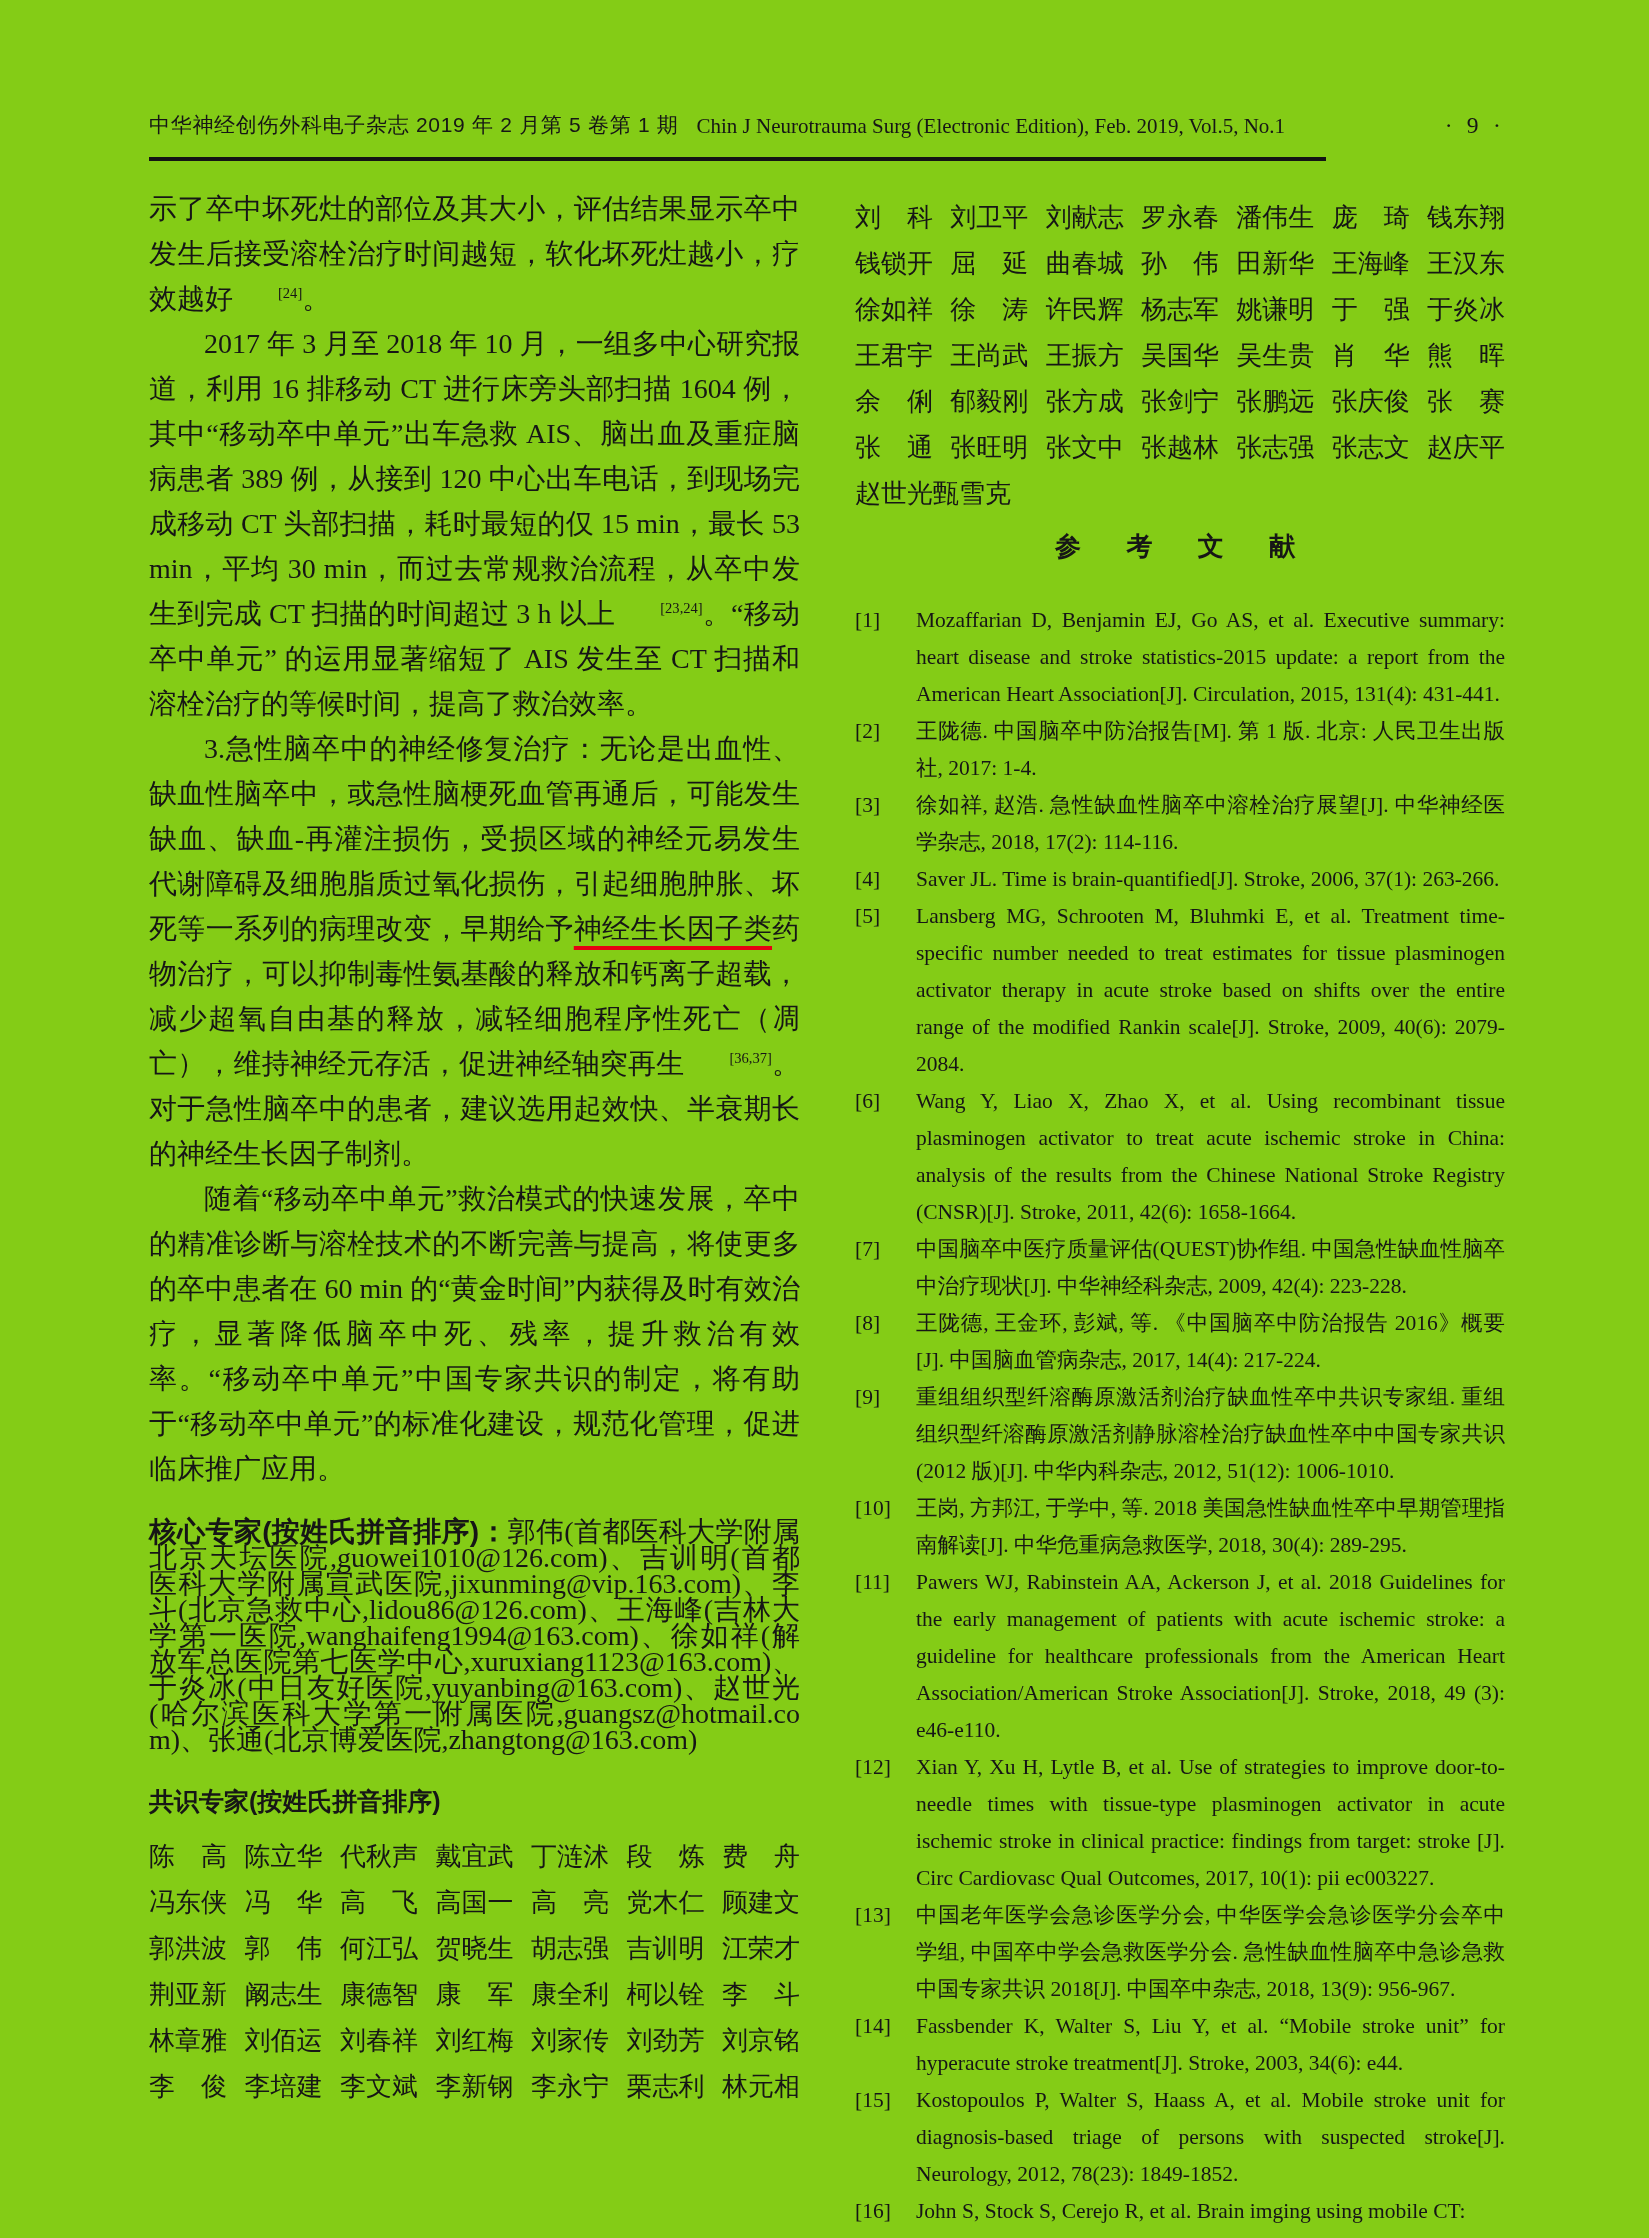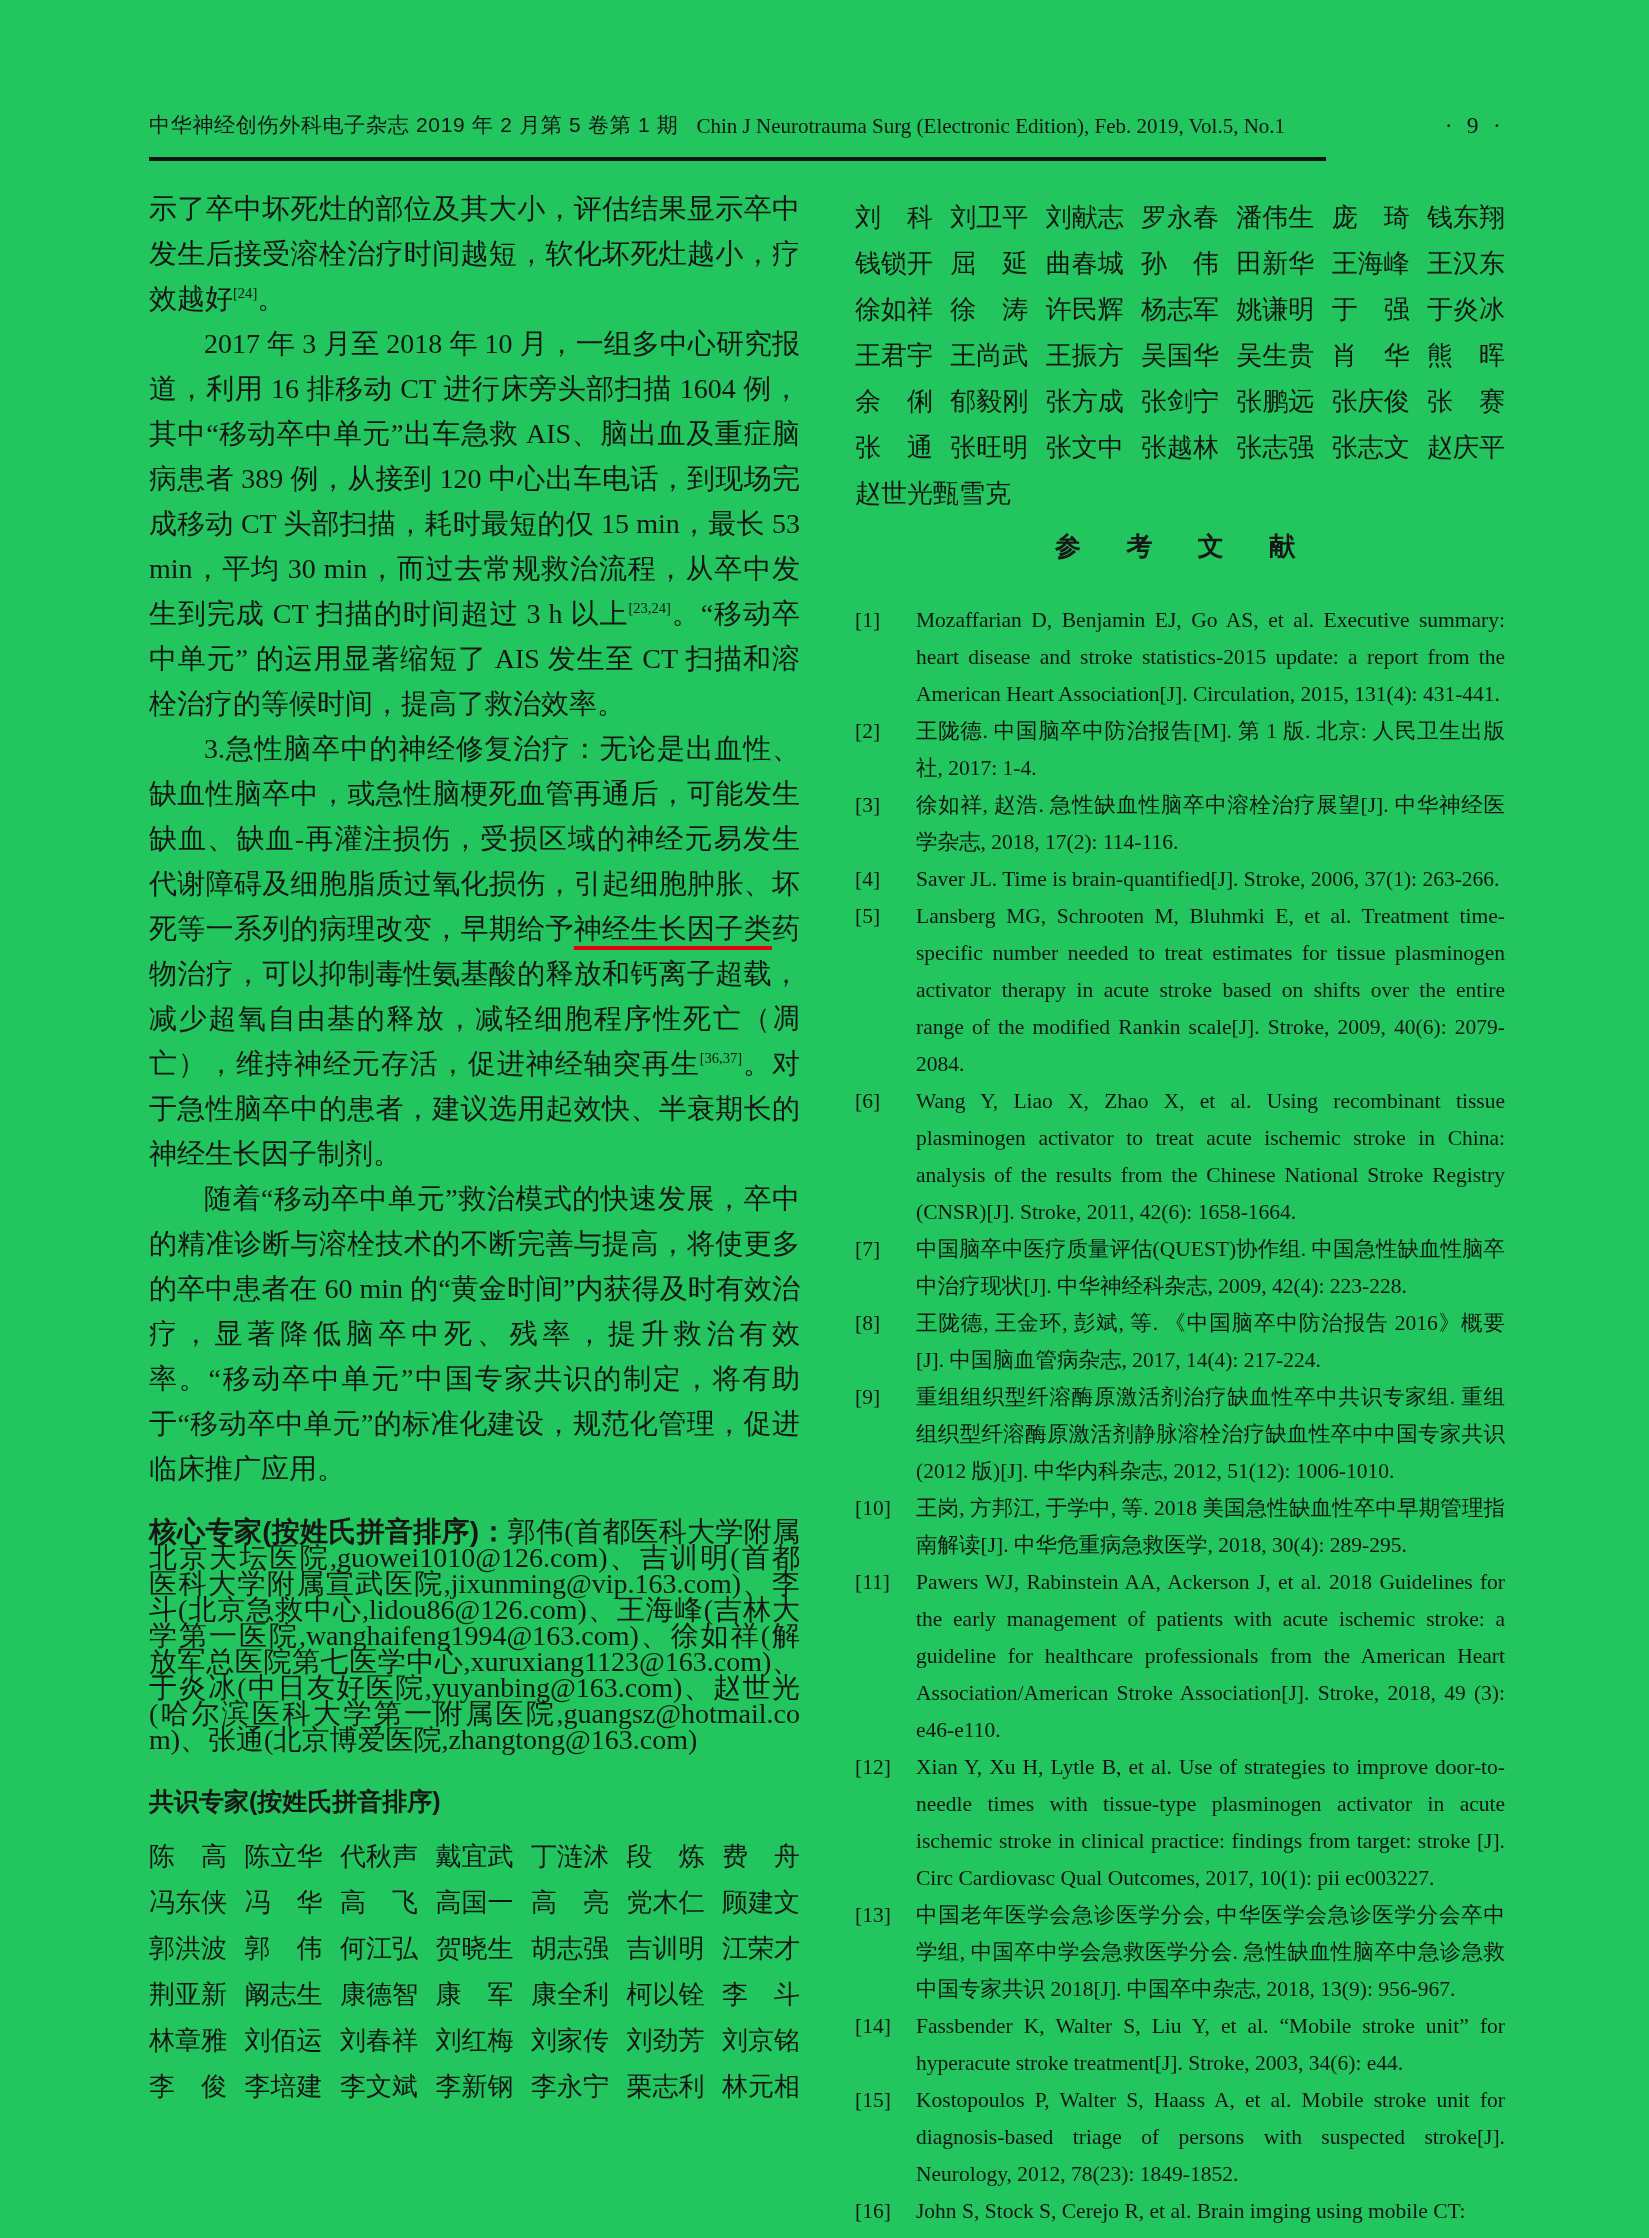--- a/index.html
+++ b/index.html
@@ -1,39 +1,39 @@
 <!DOCTYPE html>
 <html style="font-size:11px"><head>
 <meta charset="utf-8">
 <style>
   html,body { margin:0; padding:0; background:#888; }
   .page {
     position:relative; width:1650px; height:2239px; margin:0 auto;
-    background:#22c55e; color:#161616; overflow:hidden;
+    background:#84cc16; color:#161616; overflow:hidden;
     font-family:"Liberation Serif","DejaVu Serif",serif;
   }
   
   .header {
     position:absolute; left:149px; top:111px; width:1356px;
     display:flex; align-items:flex-end; font-size:21px; white-space:nowrap;
   }
   .header .cn { font-family:"Liberation Sans","DejaVu Sans",sans-serif; letter-spacing:0.7px; }
   .header .en { margin-left:18px; font-size:21px; }
   .header .pageno { margin-left:auto; font-size:23.6px; letter-spacing:4.2px; }
   .rule {
     position:absolute; left:149px; top:157px; width:1177px; height:4.2px;
     background:#141414;
   }
   
   .col-left  { position:absolute; left:149px;  top:186px; width:651px; }
   .col-right { position:absolute; left:855px; top:186px; width:650px; }
 
   .para { margin:0; font-size:28px; line-height:45px; text-align:justify; }
   .para.indent { text-indent:55px; }
-  .para sup { font-size:0.52em; line-height:0; vertical-align:super; }
+  .para sup { font-size:0.52em; line-height:0; vertical-align:super;margin-left:45px; }
   .ul-red {
     text-decoration:underline;
     text-decoration-color:#e60012;
     text-decoration-thickness:3.5px;
     text-underline-offset:8.3px;
   }
 
   .core-block {
     margin-top:28px; font-size:28px; line-height:26px; text-align:justify;
     word-break:break-all;

